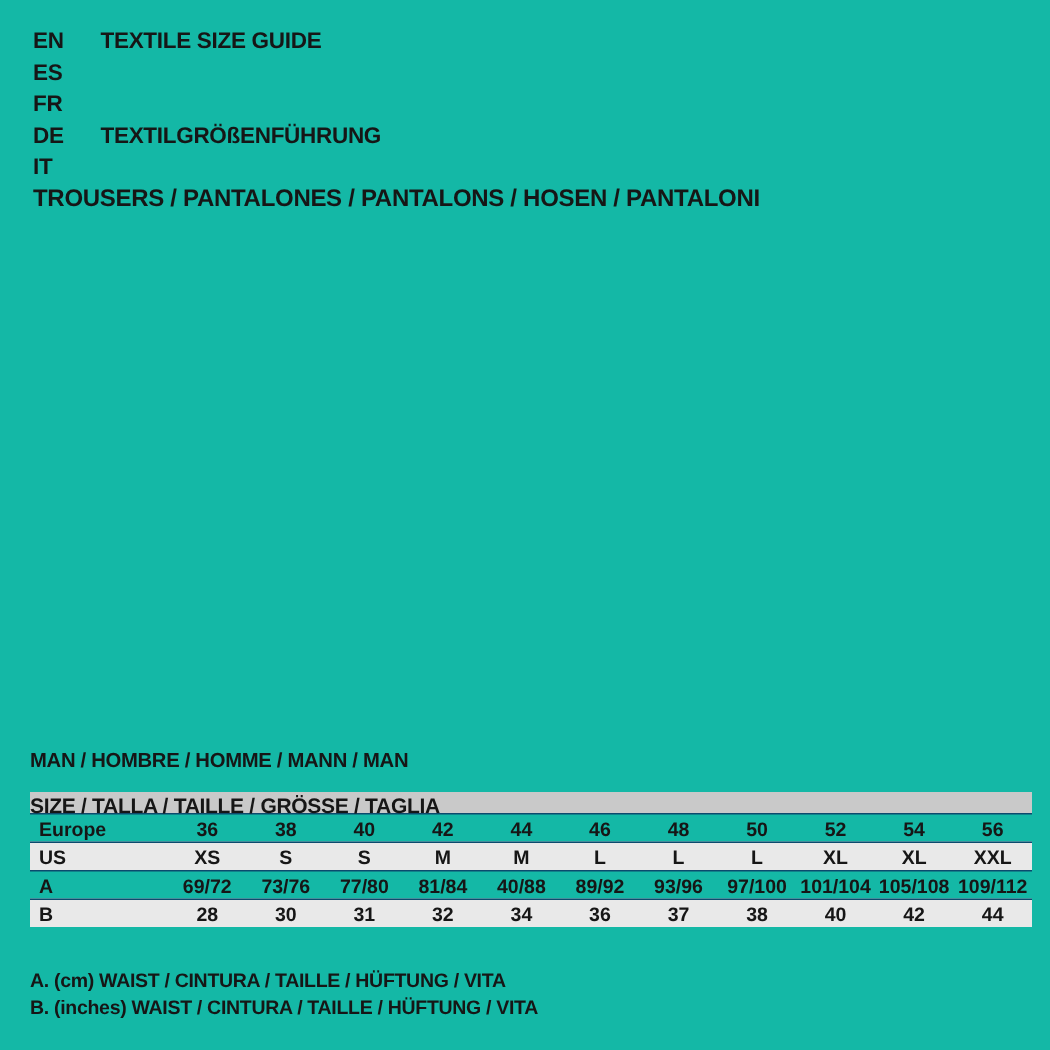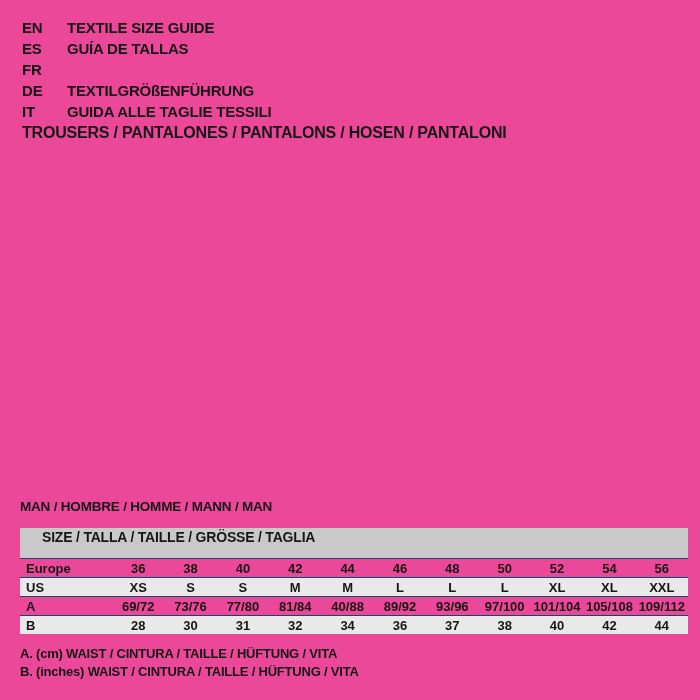--- a/index.html
+++ b/index.html
@@ -1,35 +1,35 @@
 <!DOCTYPE html>
 <html><head>
 <meta charset="utf-8">
 <style>
   html,body{margin:0;padding:0;background:#fff;}
   .stage{
-    position:relative;width:700px;height:700px;background:#ec4899;overflow:hidden;
+    position:relative;width:700px;height:700px;background:#14b8a6;overflow:hidden;
     font-family:"Liberation Sans", sans-serif;color:#161616;
   }
   
   .lang-block{position:absolute;left:22px;top:17px;}
   .lang-row{display:flex;font-size:15px;font-weight:bold;line-height:21px;letter-spacing:-0.2px;}
   .lang-code{width:45px;}
   .garment-line{
     position:absolute;left:22px;top:124px;font-size:16px;font-weight:bold;letter-spacing:-0.2px;
   }
   
   .figure-wrap{position:absolute;left:440px;top:0;width:260px;height:470px;}
   .ab-label{font-family:"Liberation Sans", sans-serif;font-size:14px;font-weight:bold;fill:#161616;}
   
   .section-title{position:absolute;left:20px;top:499px;font-size:13.5px;font-weight:bold;letter-spacing:-0.2px;}
   
   .size-table{position:absolute;left:20px;top:528px;width:668px;font-size:13px;font-weight:bold;}
   .size-table .thead{
-    background:#c9c9c9;height:30px;line-height:18px;padding-left:22px;
+    background:#c9c9c9;height:14px;line-height:18px;padding-left:0;
     font-size:14px;letter-spacing:-0.2px;
   }
   .trow{display:flex;height:19px;line-height:19px;border-top:1px solid #0c4a6e;box-sizing:border-box;}
   .trow.alt{background:#e9e9e9;}
   .rlabel{width:92px;padding-left:6px;box-sizing:border-box;text-align:left;}
   .cell{flex:1;text-align:center;}
   
   .footnotes{position:absolute;left:20px;top:645px;font-size:13px;font-weight:bold;line-height:17.5px;letter-spacing:-0.2px;}
 </style>
 </head>
@@ -37,32 +37,30 @@
 
 <div class="stage">
 
   <div class="lang-block">
     <div class="lang-row">
       <span class="lang-code">EN</span>
       <span class="lang-label">TEXTILE SIZE GUIDE</span>
     </div>
     <div class="lang-row">
       <span class="lang-code">ES</span>
-      <span class="lang-label">GUÍA DE TALLAS</span>
     </div>
     <div class="lang-row">
       <span class="lang-code">FR</span>
     </div>
     <div class="lang-row">
       <span class="lang-code">DE</span>
       <span class="lang-label">TEXTILGRÖßENFÜHRUNG</span>
     </div>
     <div class="lang-row">
       <span class="lang-code">IT</span>
-      <span class="lang-label">GUIDA ALLE TAGLIE TESSILI</span>
     </div>
   </div>
 
   <div class="garment-line">TROUSERS / PANTALONES / PANTALONS / HOSEN / PANTALONI</div>
 
 
   <div class="section-title">MAN / HOMBRE / HOMME / MANN / MAN</div>
 
   <div class="size-table">
     <div class="thead">SIZE / TALLA / TAILLE / GRÖSSE / TAGLIA</div>

